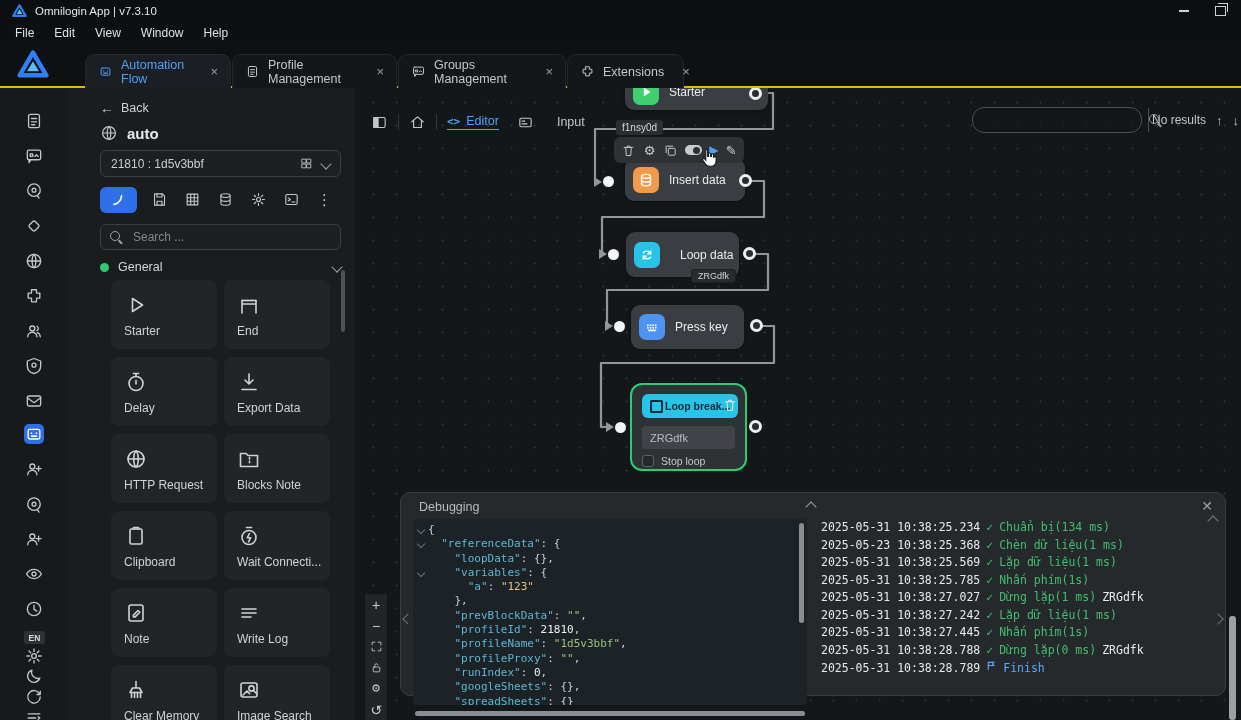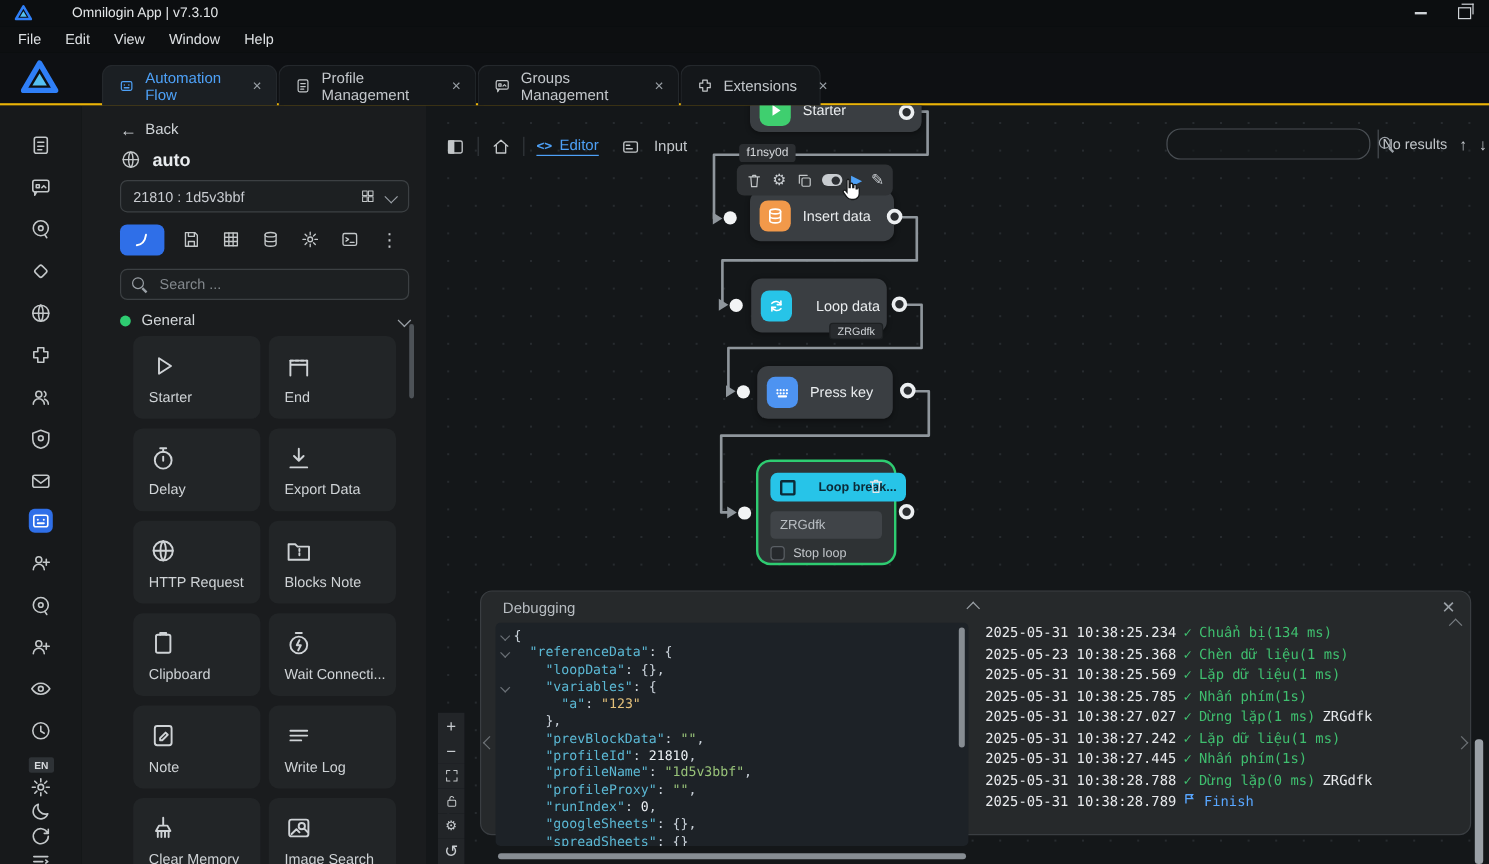--- a/index.html
+++ b/index.html
@@ -2,21 +2,21 @@
 <html><head>
 <meta charset="utf-8">
 <style>
   html,body{margin:0;padding:0;background:#0b0d0f;}
   body{width:1241px;height:720px;overflow:hidden;position:relative;
        font-family:"Liberation Sans","DejaVu Sans",sans-serif;color:#d2d6da;
        -webkit-font-smoothing:antialiased;}
   #app{position:absolute;inset:0;}
   
   .titlebar{position:absolute;left:0;top:0;width:100%;height:22px;background:#0c0e10;
-    display:flex;align-items:center;padding-left:12px;box-sizing:border-box;font-size:11.5px;color:#e4e7e9;gap:25px;}
+    display:flex;align-items:center;padding-left:12px;box-sizing:border-box;font-size:11.5px;color:#e4e7e9;}
   .titlebar .logo{width:15px;height:15px;margin-right:8px;}
   .wctrl{position:absolute;top:0;height:22px;width:34px;display:flex;align-items:center;justify-content:center;color:#cfd3d7;}
   .minline{width:10px;height:1.5px;background:#cfd3d7;}
   .restore{width:9px;height:8px;border:1.2px solid #cfd3d7;position:relative;}
   .restore::before{content:"";position:absolute;left:2px;top:-4px;width:9px;height:8px;border-top:1.2px solid #cfd3d7;border-right:1.2px solid #cfd3d7;}
   
   .menubar{position:absolute;left:0;top:22px;width:100%;height:22px;background:#0d0f11;
     display:flex;align-items:center;gap:2px;padding-left:6px;font-size:12px;color:#dde0e3;}
   .menu-item{padding:2px 9px;border-radius:3px;}
   
@@ -69,21 +69,21 @@
   .bcard .blab{display:block;margin-top:7px;font-size:12px;color:#cfd3d6;white-space:nowrap;}
   .pscroll{position:absolute;left:273px;top:182px;width:4px;height:62px;background:#4d5257;border-radius:2px;}
   
   .canvas{position:absolute;left:355px;top:0;width:886px;height:632px;overflow:hidden;background-color:#141719;
     background-image:radial-gradient(#272b2f 1.1px,transparent 1.1px);background-size:23px 23px;background-position:7px 3px;}
   .ctools{position:absolute;left:16px;top:22px;height:24px;display:flex;align-items:center;gap:10px;color:#c3c7cb;font-size:12.5px;z-index:5;}
   .ctools .sep{width:1px;height:16px;background:#34383c;}
   .ctools .ic{width:17px;height:17px;}
   .ed-link{color:#4ea1f7;border-bottom:1.4px solid #4ea1f7;padding-bottom:1px;display:flex;gap:6px;align-items:center;}
   .ed-code{font-family:"DejaVu Sans Mono",monospace;font-size:11px;font-weight:bold;color:#4ea1f7;}
-  .inp-tab{display:flex;gap:11px;align-items:center;}
+  .inp-tab{display:flex;gap:23px;align-items:center;}
   .findwrap{position:absolute;left:617px;top:19px;display:flex;align-items:center;gap:10px;z-index:5;}
   .findbox{width:170px;height:26px;border:1px solid #4a4f54;border-radius:12px;display:flex;align-items:center;box-sizing:border-box;background:rgba(20,23,25,.6);}
   .findbox input{flex:1;background:transparent;border:none;outline:none;color:#c9ccd1;font-size:12px;padding:0 10px;font-family:inherit;}
   .findbox .fmag{width:30px;height:100%;border-left:1px solid #4a4f54;display:flex;align-items:center;justify-content:center;}
   .noresults{font-size:12px;color:#c3c7cb;}
   .arr{font-size:13px;color:#c3c7cb;}
   
   .node{position:absolute;background:#3a3e42;border-radius:9px;display:flex;align-items:center;gap:10px;padding-left:8px;
     box-sizing:border-box;z-index:4;box-shadow:0 1px 4px rgba(0,0,0,.35);}
   .nicon{width:26px;height:26px;border-radius:7px;display:flex;align-items:center;justify-content:center;flex:0 0 auto;}
@@ -98,21 +98,21 @@
   .ntoolbar .ic{width:15px;height:15px;}
   .ntb-run{color:#4ea1f7;font-size:12px;}
   .toggle{width:17px;height:10px;background:#c8ccd0;border-radius:5px;position:relative;}
   .toggle::after{content:"";position:absolute;right:1.5px;top:1.5px;width:7px;height:7px;border-radius:50%;background:#2c2f33;}
   .tooltip{position:absolute;left:261px;top:32px;background:#2b2e31;border-radius:3px;color:#d5d8db;font-size:10px;
     padding:2px 6px;z-index:6;}
   
   .breaknode{position:absolute;left:275px;top:295px;width:117px;height:88px;background:#2e3234;border:2.5px solid #2ecc71;
     border-radius:12px;box-sizing:border-box;z-index:4;}
   .pill{position:absolute;left:10px;top:9px;height:24px;background:#27c4e8;border-radius:6px;display:flex;align-items:center;
-    gap:19px;padding:0 8px;font-size:10.5px;font-weight:bold;color:#0c2b38;white-space:nowrap;}
+    gap:2px;padding:0 8px;font-size:10.5px;font-weight:bold;color:#0c2b38;white-space:nowrap;}
   .stopsq{width:9px;height:9px;border:2px solid #0c2b38;border-radius:1.5px;}
   .btrash{position:absolute;right:7px;top:12px;width:16px;height:16px;}
   .bfield{position:absolute;left:10px;top:41px;width:93px;height:23px;background:#404448;border-radius:4px;color:#b9bec3;
     font-size:11px;display:flex;align-items:center;padding-left:8px;box-sizing:border-box;}
   .bcheckrow{position:absolute;left:10px;top:70px;display:flex;align-items:center;gap:7px;font-size:10.5px;color:#c3c7cb;}
   .cbox{width:12px;height:12px;background:#26292c;border:1px solid #5a5f64;border-radius:3px;box-sizing:border-box;}
   
   .vctrl{position:absolute;left:10px;top:506px;width:22px;z-index:5;}
   .vbtn{width:22px;height:21px;background:#222528;display:flex;align-items:center;justify-content:center;color:#c8ccd0;font-size:14px;}
   .vbtn .ic{width:13px;height:13px;}

